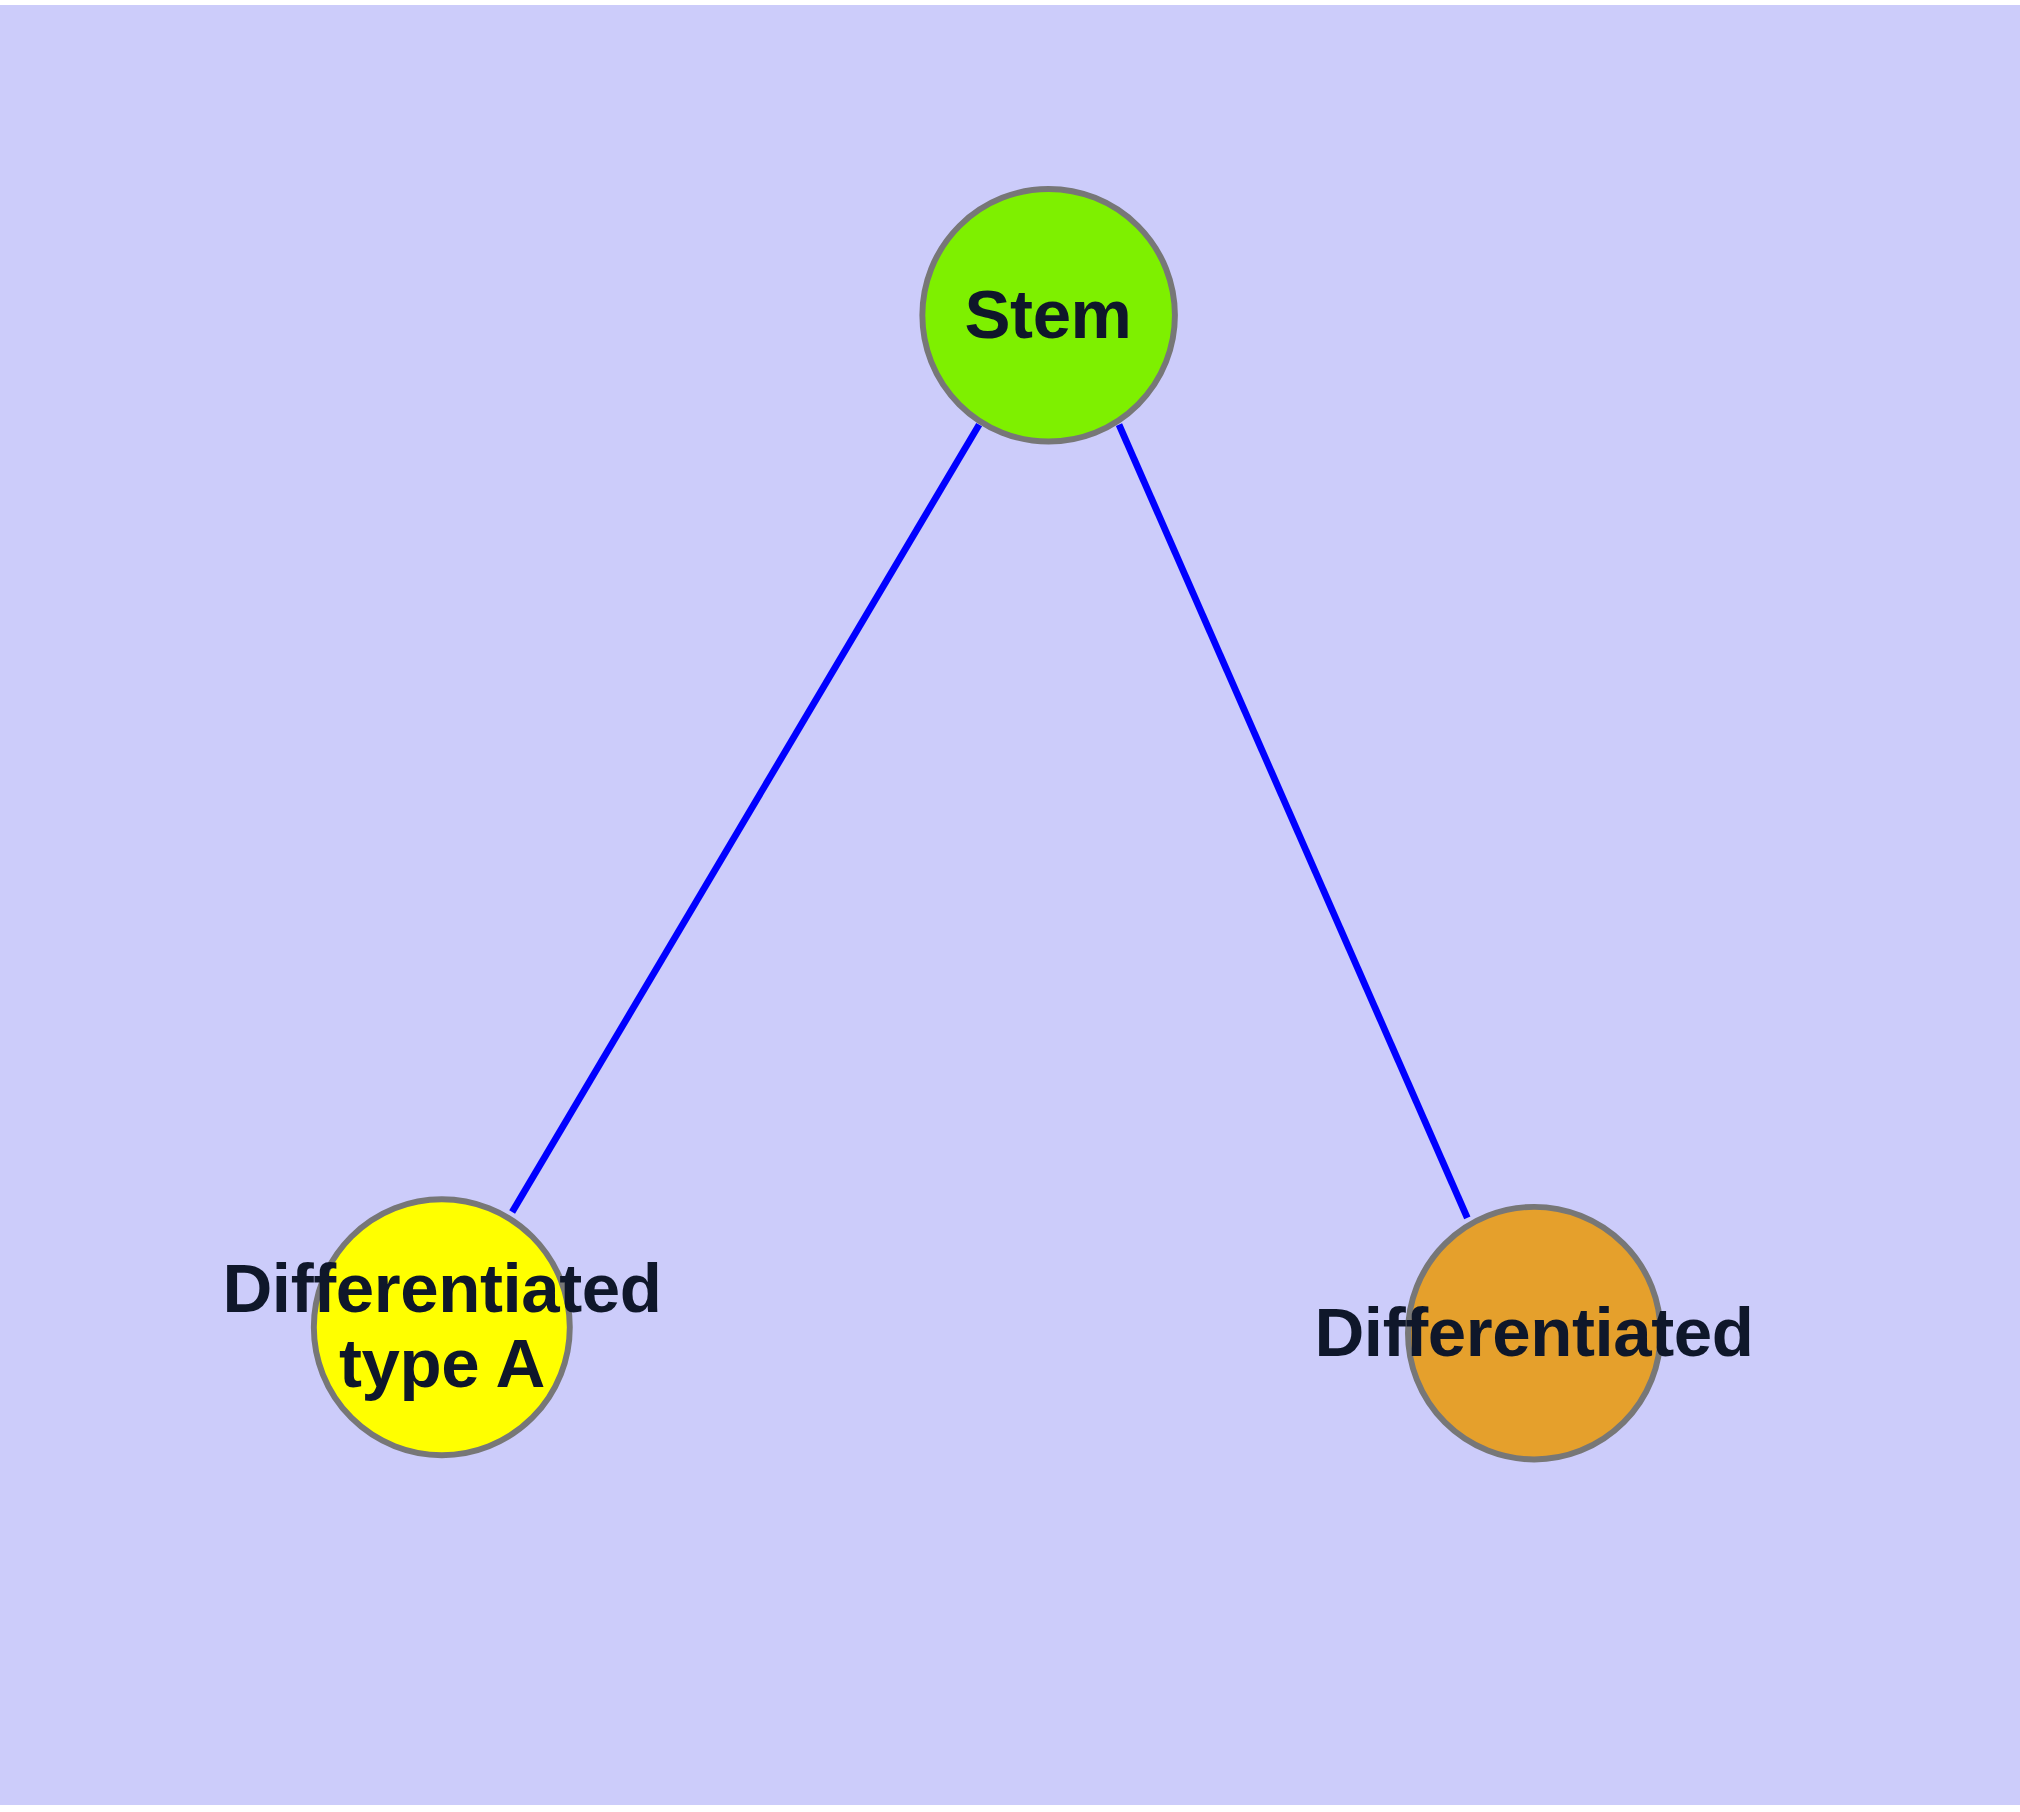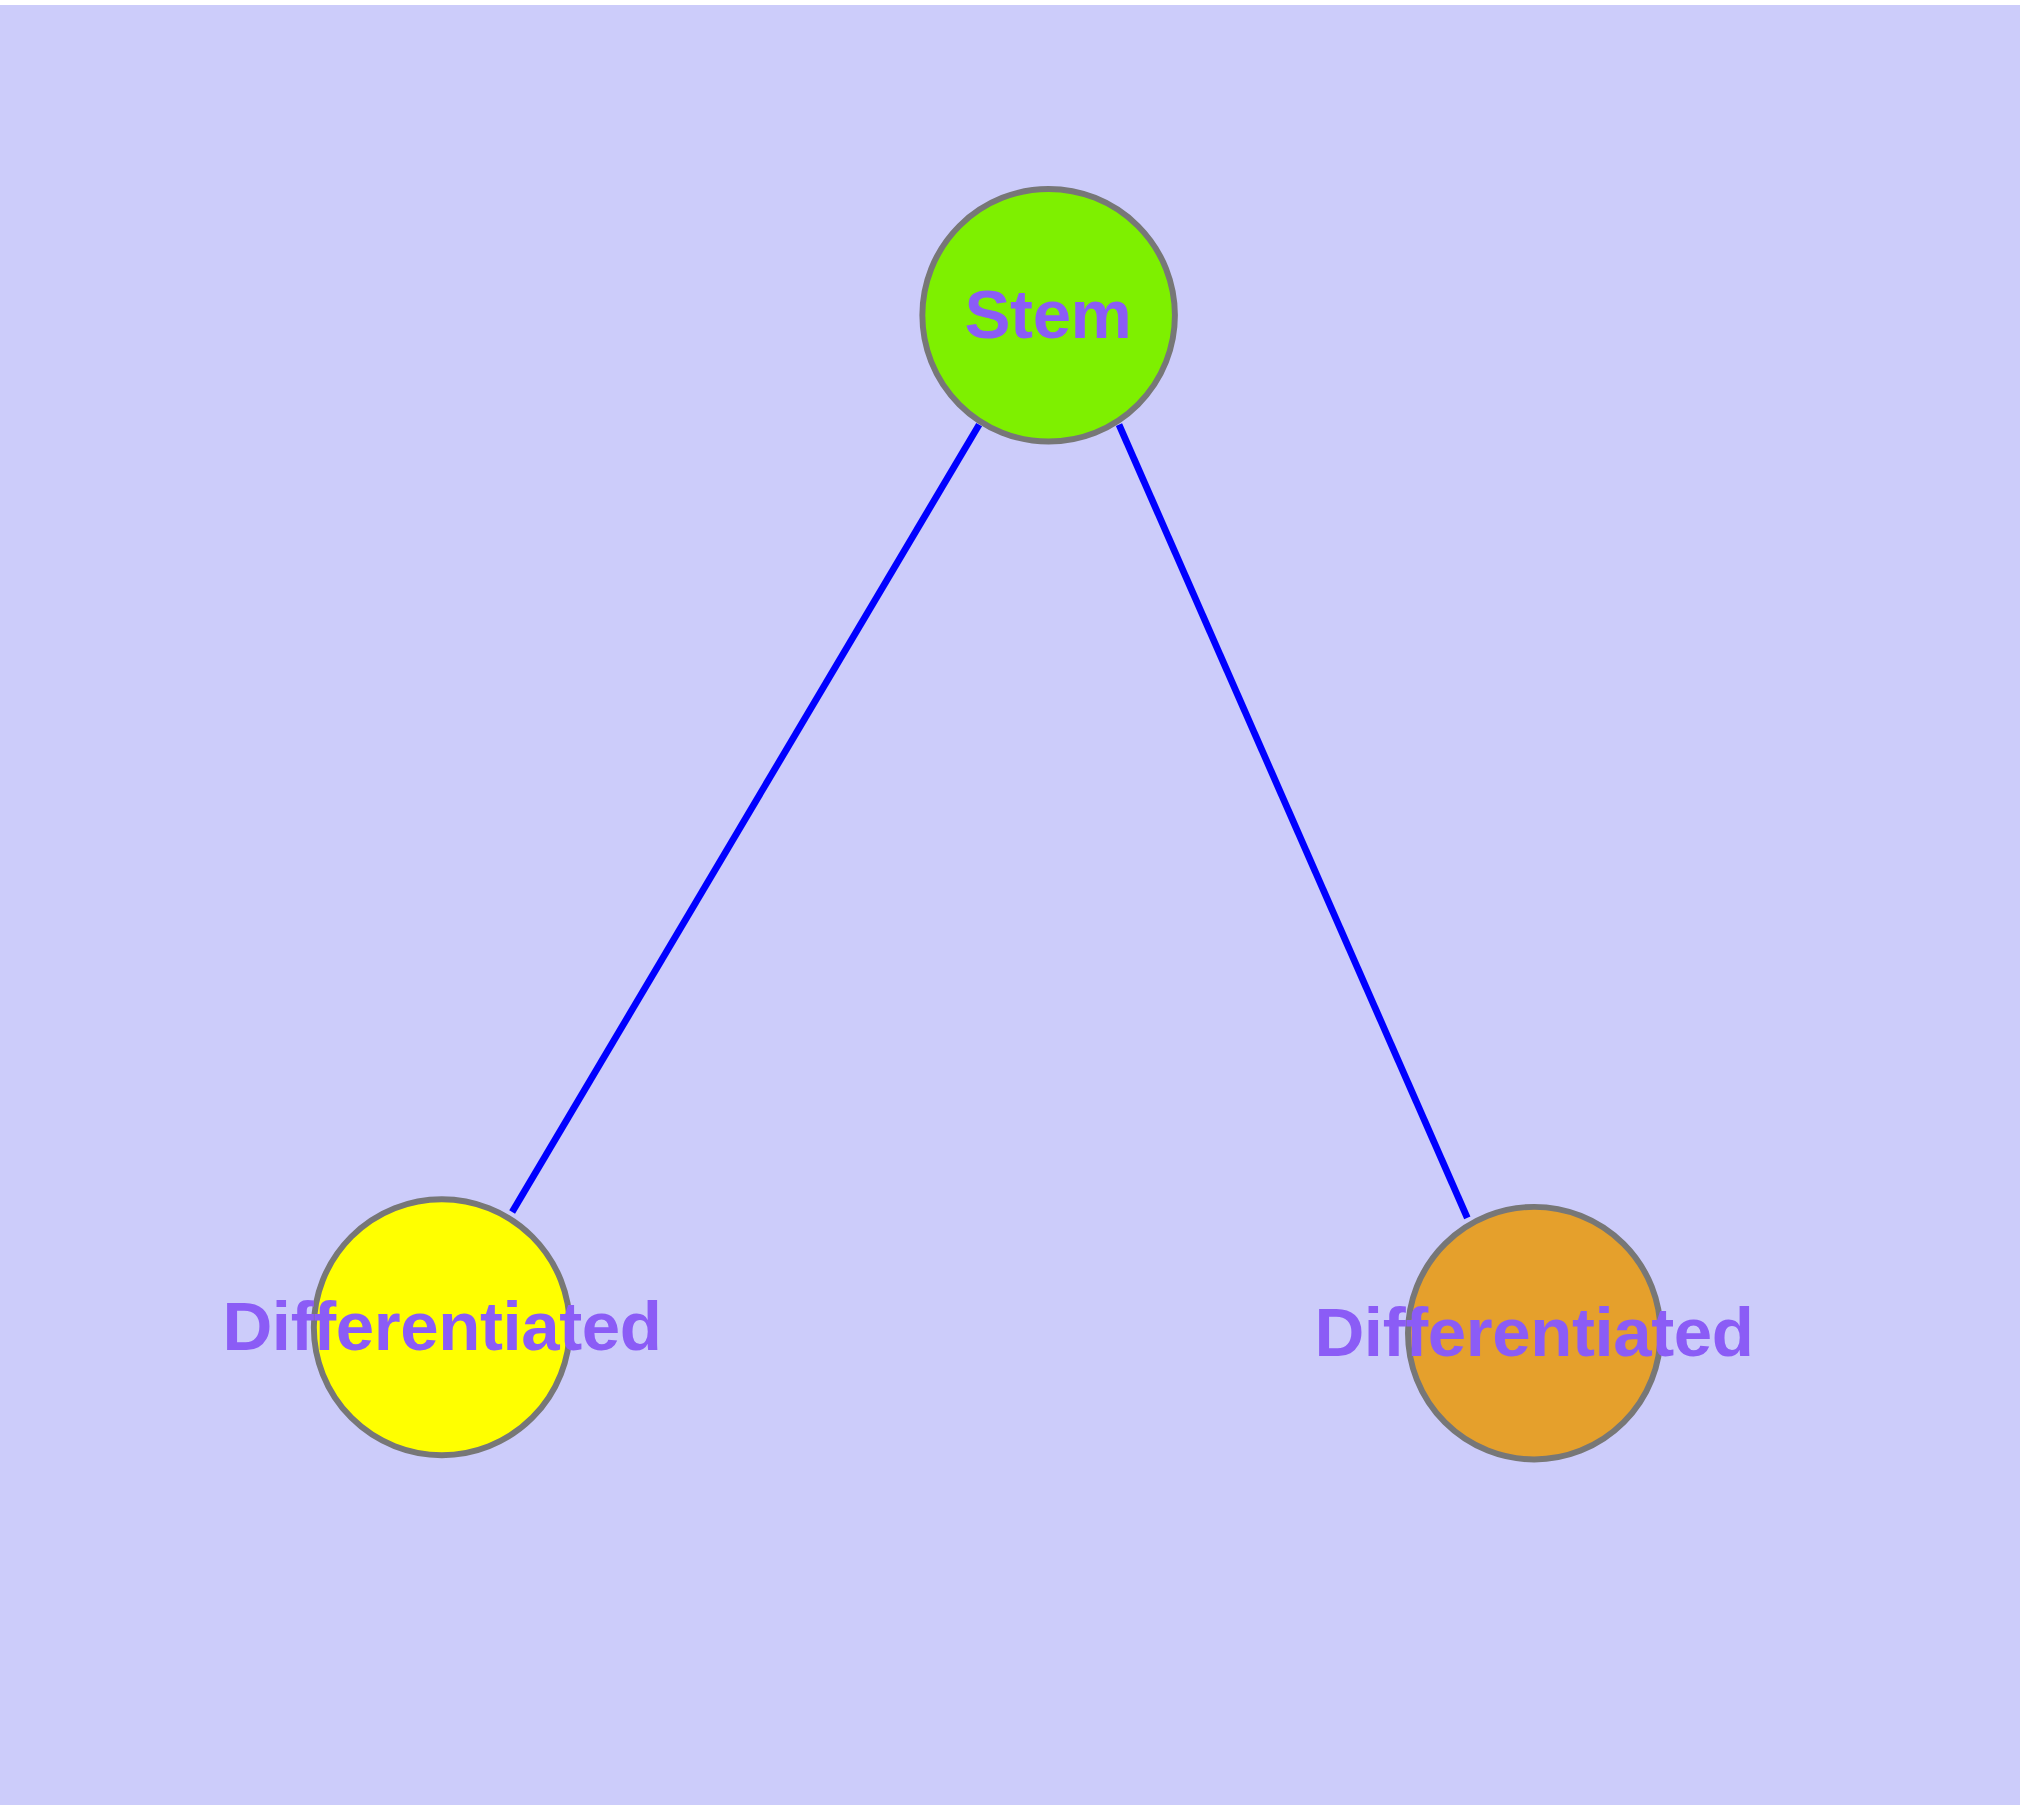--- a/index.html
+++ b/index.html
@@ -26,21 +26,21 @@
   }
   #graph-svg {
     position: absolute;
     left: 0;
     top: 0;
     width: 2021px;
     height: 1812px;
   }
   .node-label {
     position: absolute;
-    color: #8b5cf6;
+    color: #0f172a;
     font-weight: bold;
     text-align: center;
     line-height: 1.08;
     white-space: pre;
     letter-spacing: -0.4px;
     pointer-events: none;
     transform: translate(-50%, -50%);
   }
   .label-stem   { font-size: 69px; }
   .label-typea  { font-size: 69px; }
@@ -57,17 +57,17 @@
     <line x1="1155" y1="501" x2="604" y2="1430" stroke="#0000ff" stroke-width="8" stroke-linecap="butt"></line>
     <line x1="1320" y1="501" x2="1731" y2="1437" stroke="#0000ff" stroke-width="8" stroke-linecap="butt"></line>
 
     <circle cx="1237" cy="372" r="149" fill="#7ef000" stroke="#777777" stroke-width="7"></circle>
     <circle cx="521" cy="1566" r="151" fill="#ffff00" stroke="#777777" stroke-width="7"></circle>
     <circle cx="1810" cy="1573" r="149" fill="#e5a02c" stroke="#777777" stroke-width="7"></circle>
   </svg>
 
   <div class="node-label label-stem" style="left:1048px; top:315px;">Stem</div>
 
-  <div class="node-label label-typea" style="left:442px; top:1327px;"><span>Differentiated</span><br></div>
+  <div class="node-label label-typea" style="left:442px; top:1327px;"><span>Differentiated</span><br><span>type A</span></div>
 
   <div class="node-label label-typeb" style="left:1534px; top:1333px;"><span>Differentiated</span><br></div>
 </div>
 
 
 </body></html>

